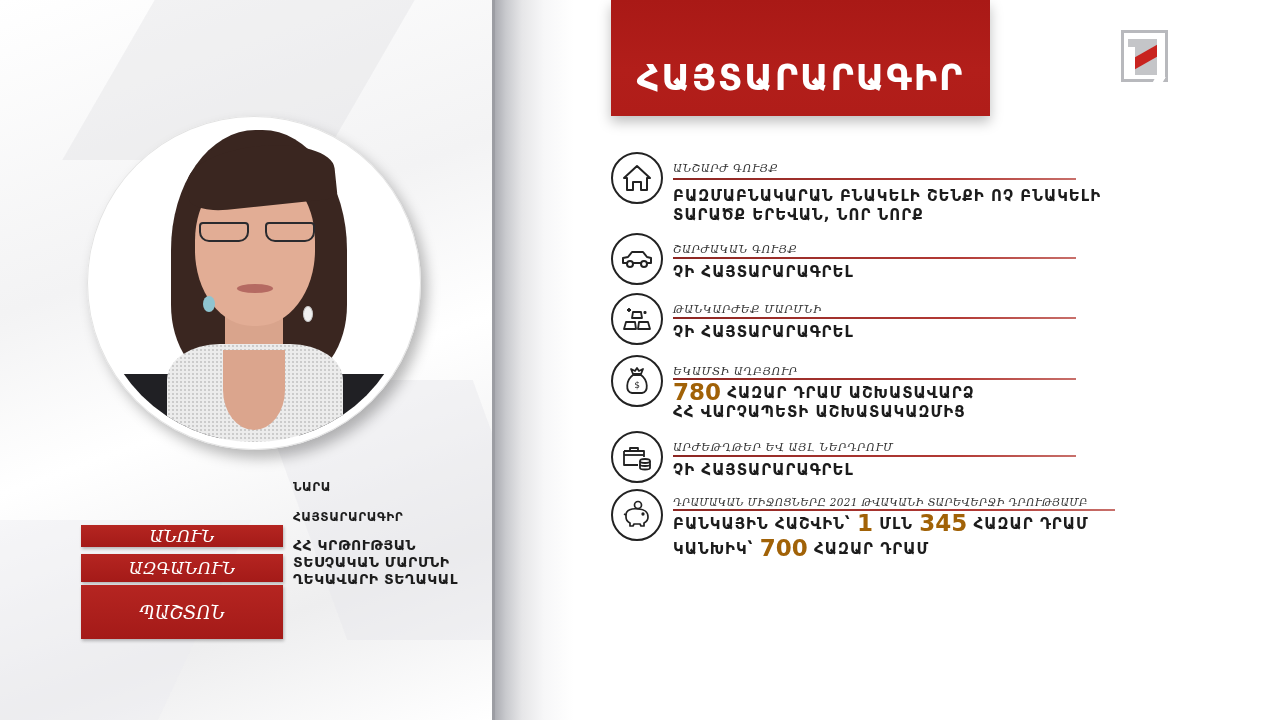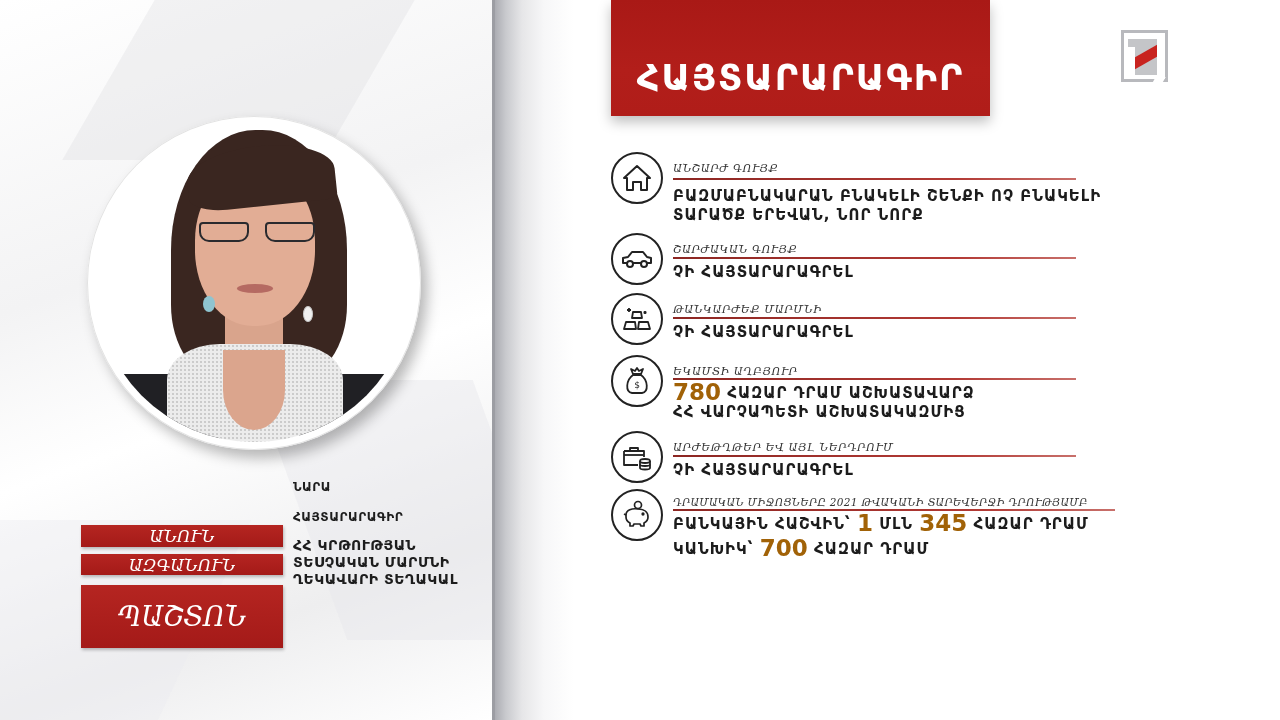--- a/index.html
+++ b/index.html
@@ -48,22 +48,22 @@
     background: linear-gradient(180deg, #b52521 0%, #a41a18 100%);
     color: #ffffff; font-family: "DejaVu Serif", serif; font-style: italic;
     display: flex; align-items: center; justify-content: center;
     width: 202px; box-shadow: 1px 2px 3px rgba(0,0,0,0.25); margin-top: 48px;
   }
   .info-value {
     position: absolute; left: 212px; font-weight: bold; font-size: 12px; letter-spacing: 0.5px;
     color: #1d1d1d; line-height: 17px; white-space: nowrap;
   }
   .row-name { top: 0; } .row-name .info-label { height: 22px; font-size: 17px; } .row-name .info-value { top: 2px; }
-  .row-surname { top: 29px; } .row-surname .info-label { height: 21px; font-size: 17px; } .row-surname .info-value { top: 3px; }
-  .row-position { top: 60px; } .row-position .info-label { height: 63px; font-size: 27px; } .row-position .info-value { top: 0; font-size: 14px; line-height: 17px; }
+  .row-surname { top: 29px; } .row-surname .info-label { height: 28px; font-size: 17px; } .row-surname .info-value { top: 3px; }
+  .row-position { top: 60px; } .row-position .info-label { height: 54px; font-size: 18px; } .row-position .info-value { top: 0; font-size: 14px; line-height: 17px; }
 
   
   .right-panel {
     position: absolute; left: 494px; top: 0; width: 786px; height: 720px;
     background: linear-gradient(90deg, #a9aab0 0px, #c9cace 12px, #e6e6e8 28px, #f7f7f8 50px, #ffffff 80px, #ffffff 100%);
   }
   .divider-edge { position: absolute; left: 492px; top: 0; width: 3px; height: 720px; background: #9c9da3; }
 
   .title-box {
     position: absolute; left: 611px; top: 0; width: 379px; height: 116px;

